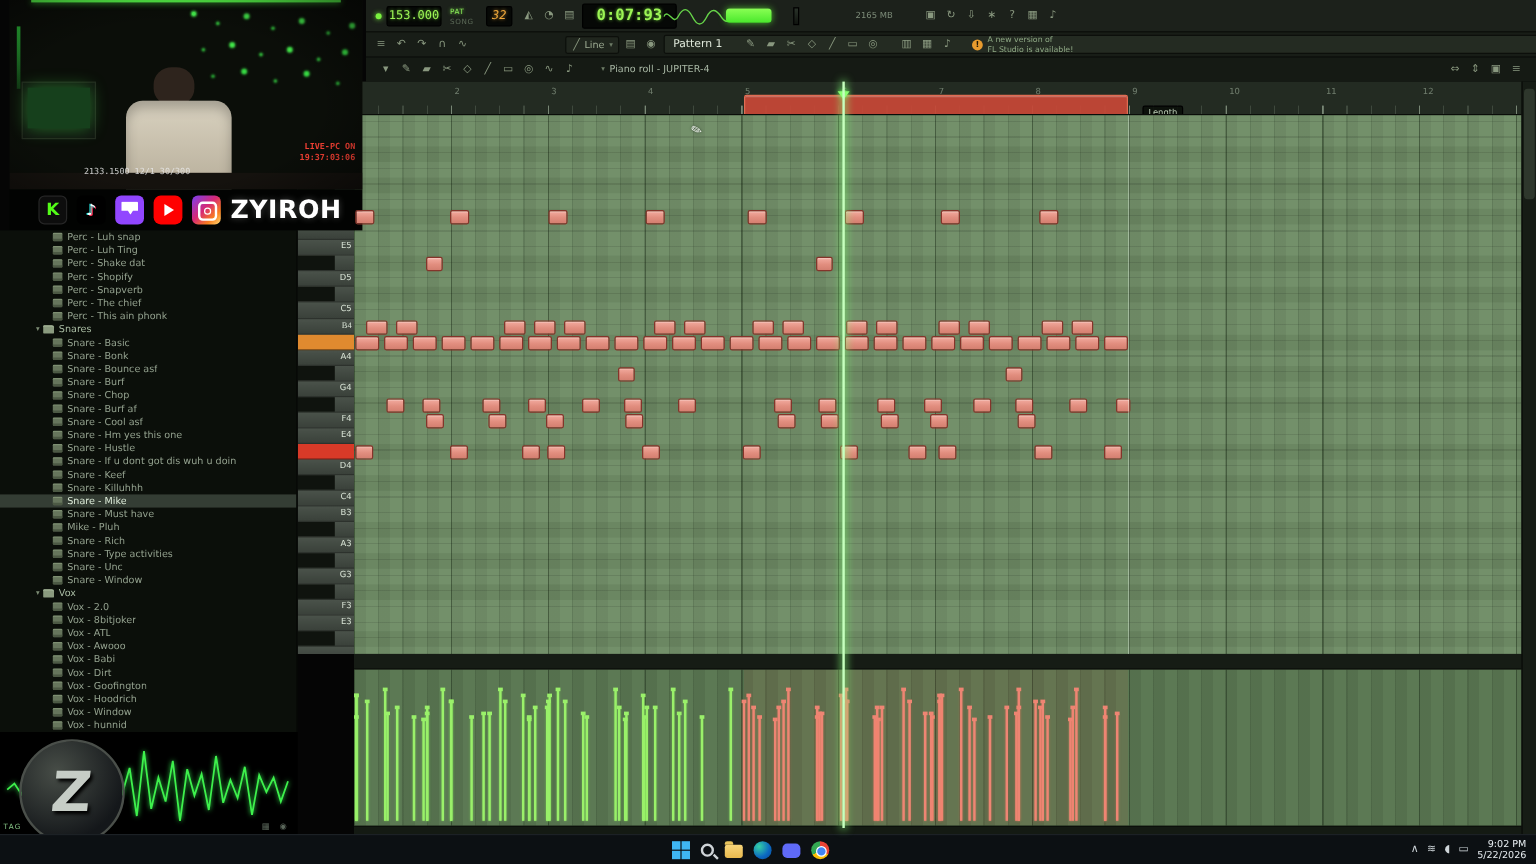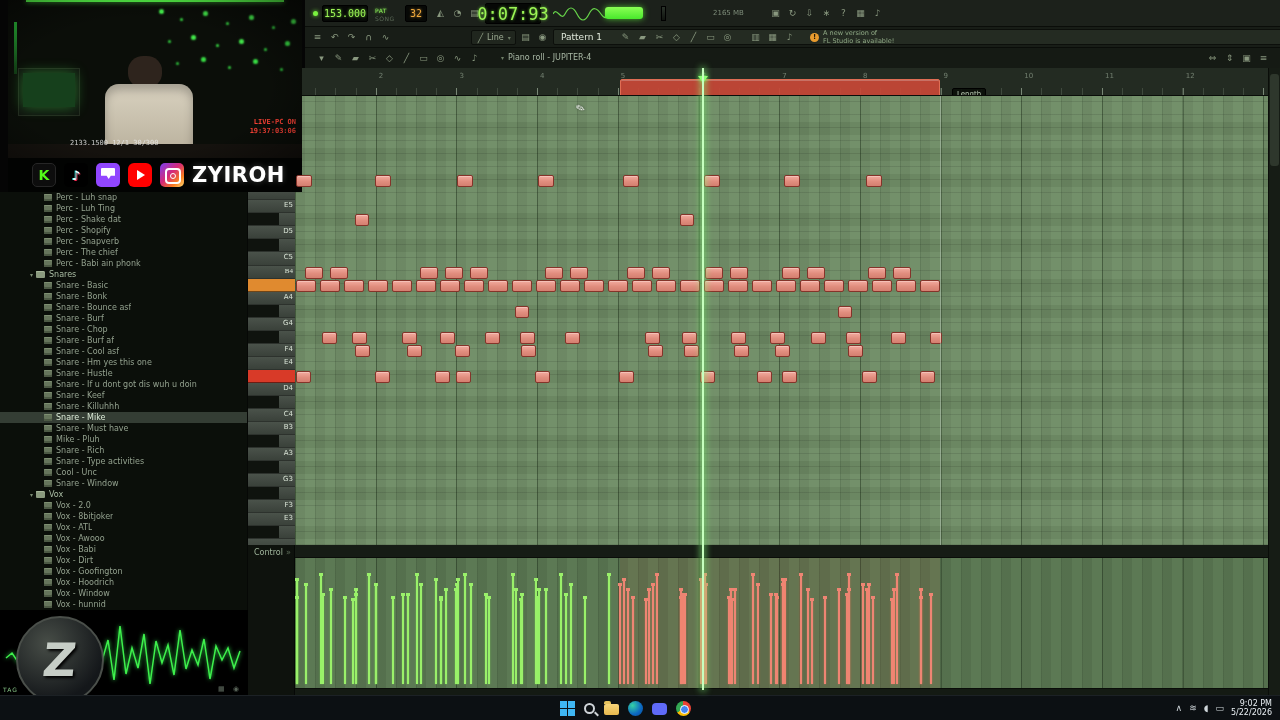--- a/index.html
+++ b/index.html
@@ -11,21 +11,21 @@
   #fl-top{position:absolute;left:305px;top:0;width:975px;height:68px;}
   .trow{position:relative;width:100%;}
   #tr1{height:27px;background:#1c211b;border-bottom:1px solid #0a0d09;}
   #tr2{height:21px;background:#181d17;border-bottom:1px solid #0a0d09;}
   #tr3{height:20px;background:#151a14;}
   .trow>*{position:absolute;}
   .leddot{width:5px;height:5px;border-radius:50%;background:#7af23f;box-shadow:0 0 4px #7af23f;}
   .lcd{background:#060806;border:1px solid #000;border-radius:2px;color:#9cf455;
        font-family:"DejaVu Sans Mono","Liberation Mono",monospace;text-align:center;
        text-shadow:0 0 3px rgba(130,240,70,.8);display:flex;align-items:center;justify-content:center;}
-  .lcd.orange{color:#f0a93c;text-shadow:0 0 3px rgba(240,170,60,.8);}
+  .lcd.orange{color:#f0a93c;text-shadow:0 0 3px rgba(240,170,60,.8);font-style:italic;}
   .patsong{display:flex;flex-direction:column;gap:1px;}
   .ps{font-size:6px;color:#5c6a58;letter-spacing:.5px;}
   .ps.lit{color:#8df05a;text-shadow:0 0 3px rgba(130,240,80,.9);}
   .gbar{background:linear-gradient(180deg,#8aff54,#49e82c);border-radius:3px;box-shadow:0 0 6px rgba(100,255,60,.7);}
   .vmeter{width:5px;height:15px;background:linear-gradient(180deg,#2a332a,#10140f);border:1px solid #000;}
   .memtxt{font-size:7px;color:#7d8c79;}
   .istrip{display:flex;}
   .tbi{display:inline-block;width:17px;text-align:center;font-size:9px;color:#89987f;line-height:16px;}
   .snapbox{display:flex;align-items:center;gap:2px;font-size:8px;color:#9dac93;height:15px;
            background:#20261e;border:1px solid #0c0f0b;border-radius:2px;padding:0 4px;}
@@ -201,21 +201,21 @@
       <div class="patsong" style="left:70px;top:7px">
         <span class="ps lit">PAT</span>
         <span class="ps">SONG</span>
       </div>
       <div class="lcd orange" style="left:100px;top:5px;width:22px;height:17px;font-size:10px">32</div>
       <span class="istrip" style="left:127px;top:5px">
           <span class="tbi">◭</span>
           <span class="tbi">◔</span>
           <span class="tbi">▤</span>
         </span>
-      <div class="lcd" style="left:180px;top:3px;width:56px;height:21px;font-size:17px;font-weight:normal">0:07:93</div>
+      <div class="lcd" style="left:180px;top:3px;width:79px;height:21px;font-size:13px;font-weight:bold">0:07:93</div>
       <svg style="left:248px;top:4px;position:absolute" width="58" height="19">
         <path d="M0,10 C4,2 8,18 12,10 S20,2 24,10 S32,18 36,10 S44,4 48,10 S54,14 58,9" fill="none" stroke="#6fe84f" stroke-width="1.2" opacity="0.9"></path>
       </svg>
       <div class="gbar" style="left:300px;top:7px;width:38px;height:12px"></div>
       <div class="vmeter" style="left:356px;top:6px"></div>
       <span class="memtxt" style="left:408px;top:9px">2165 MB</span>
       <span class="istrip" style="left:462px;top:5px">
           <span class="tbi">▣</span>
           <span class="tbi">↻</span>
           <span class="tbi">⇩</span>
@@ -511,23 +511,20 @@
         <div class="note" style="left: 240px; top: 274.84px; width: 15px;"></div>
         <div class="note" style="left: 324px; top: 274.84px; width: 15px;"></div>
         <div class="note" style="left: 405px; top: 274.84px; width: 15px;"></div>
         <div class="note" style="left: 462px; top: 274.84px; width: 15px;"></div>
         <div class="note" style="left: 487px; top: 274.84px; width: 15px;"></div>
         <div class="note" style="left: 567px; top: 274.84px; width: 15px;"></div>
         <div class="note" style="left: 625px; top: 274.84px; width: 15px;"></div>
       </div>
   </div>
 
-  <div id="lane-left">
-    <span>Control</span><span class="caret">»</span>
-  </div>
   <div id="lane">
     <div id="lane-head"></div>
     <div id="lane-body">
       <div id="lane-selbg" style="left: 325px; width: 320px;"></div>
       <div id="stems">
           <div class="stem" style="left: 1px; height: 104px;"></div>
           <div class="stem" style="left: 80px; height: 99px;"></div>
           <div class="stem" style="left: 162px; height: 104px;"></div>
           <div class="stem" style="left: 243px; height: 94px;"></div>
           <div class="stem red" style="left: 328px; height: 104px;"></div>
@@ -678,21 +675,21 @@
         <div class="bitem">
           <span class="bico samp"></span>
           <span class="blbl">Perc - Snapverb</span>
         </div>
         <div class="bitem">
           <span class="bico samp"></span>
           <span class="blbl">Perc - The chief</span>
         </div>
         <div class="bitem">
           <span class="bico samp"></span>
-          <span class="blbl">Perc - Babi ain phonk</span>
+          <span class="blbl">Perc - This ain phonk</span>
         </div>
         <div class="bitem bfolder">
           <span class="bico fold"></span>
           <span class="blbl">Snares</span>
         </div>
         <div class="bitem">
           <span class="bico samp"></span>
           <span class="blbl">Snare - Basic</span>
         </div>
         <div class="bitem">
@@ -754,21 +751,21 @@
         <div class="bitem">
           <span class="bico samp"></span>
           <span class="blbl">Snare - Rich</span>
         </div>
         <div class="bitem">
           <span class="bico samp"></span>
           <span class="blbl">Snare - Type activities</span>
         </div>
         <div class="bitem">
           <span class="bico samp"></span>
-          <span class="blbl">Cool - Unc</span>
+          <span class="blbl">Snare - Unc</span>
         </div>
         <div class="bitem">
           <span class="bico samp"></span>
           <span class="blbl">Snare - Window</span>
         </div>
         <div class="bitem bfolder">
           <span class="bico fold"></span>
           <span class="blbl">Vox</span>
         </div>
         <div class="bitem">

